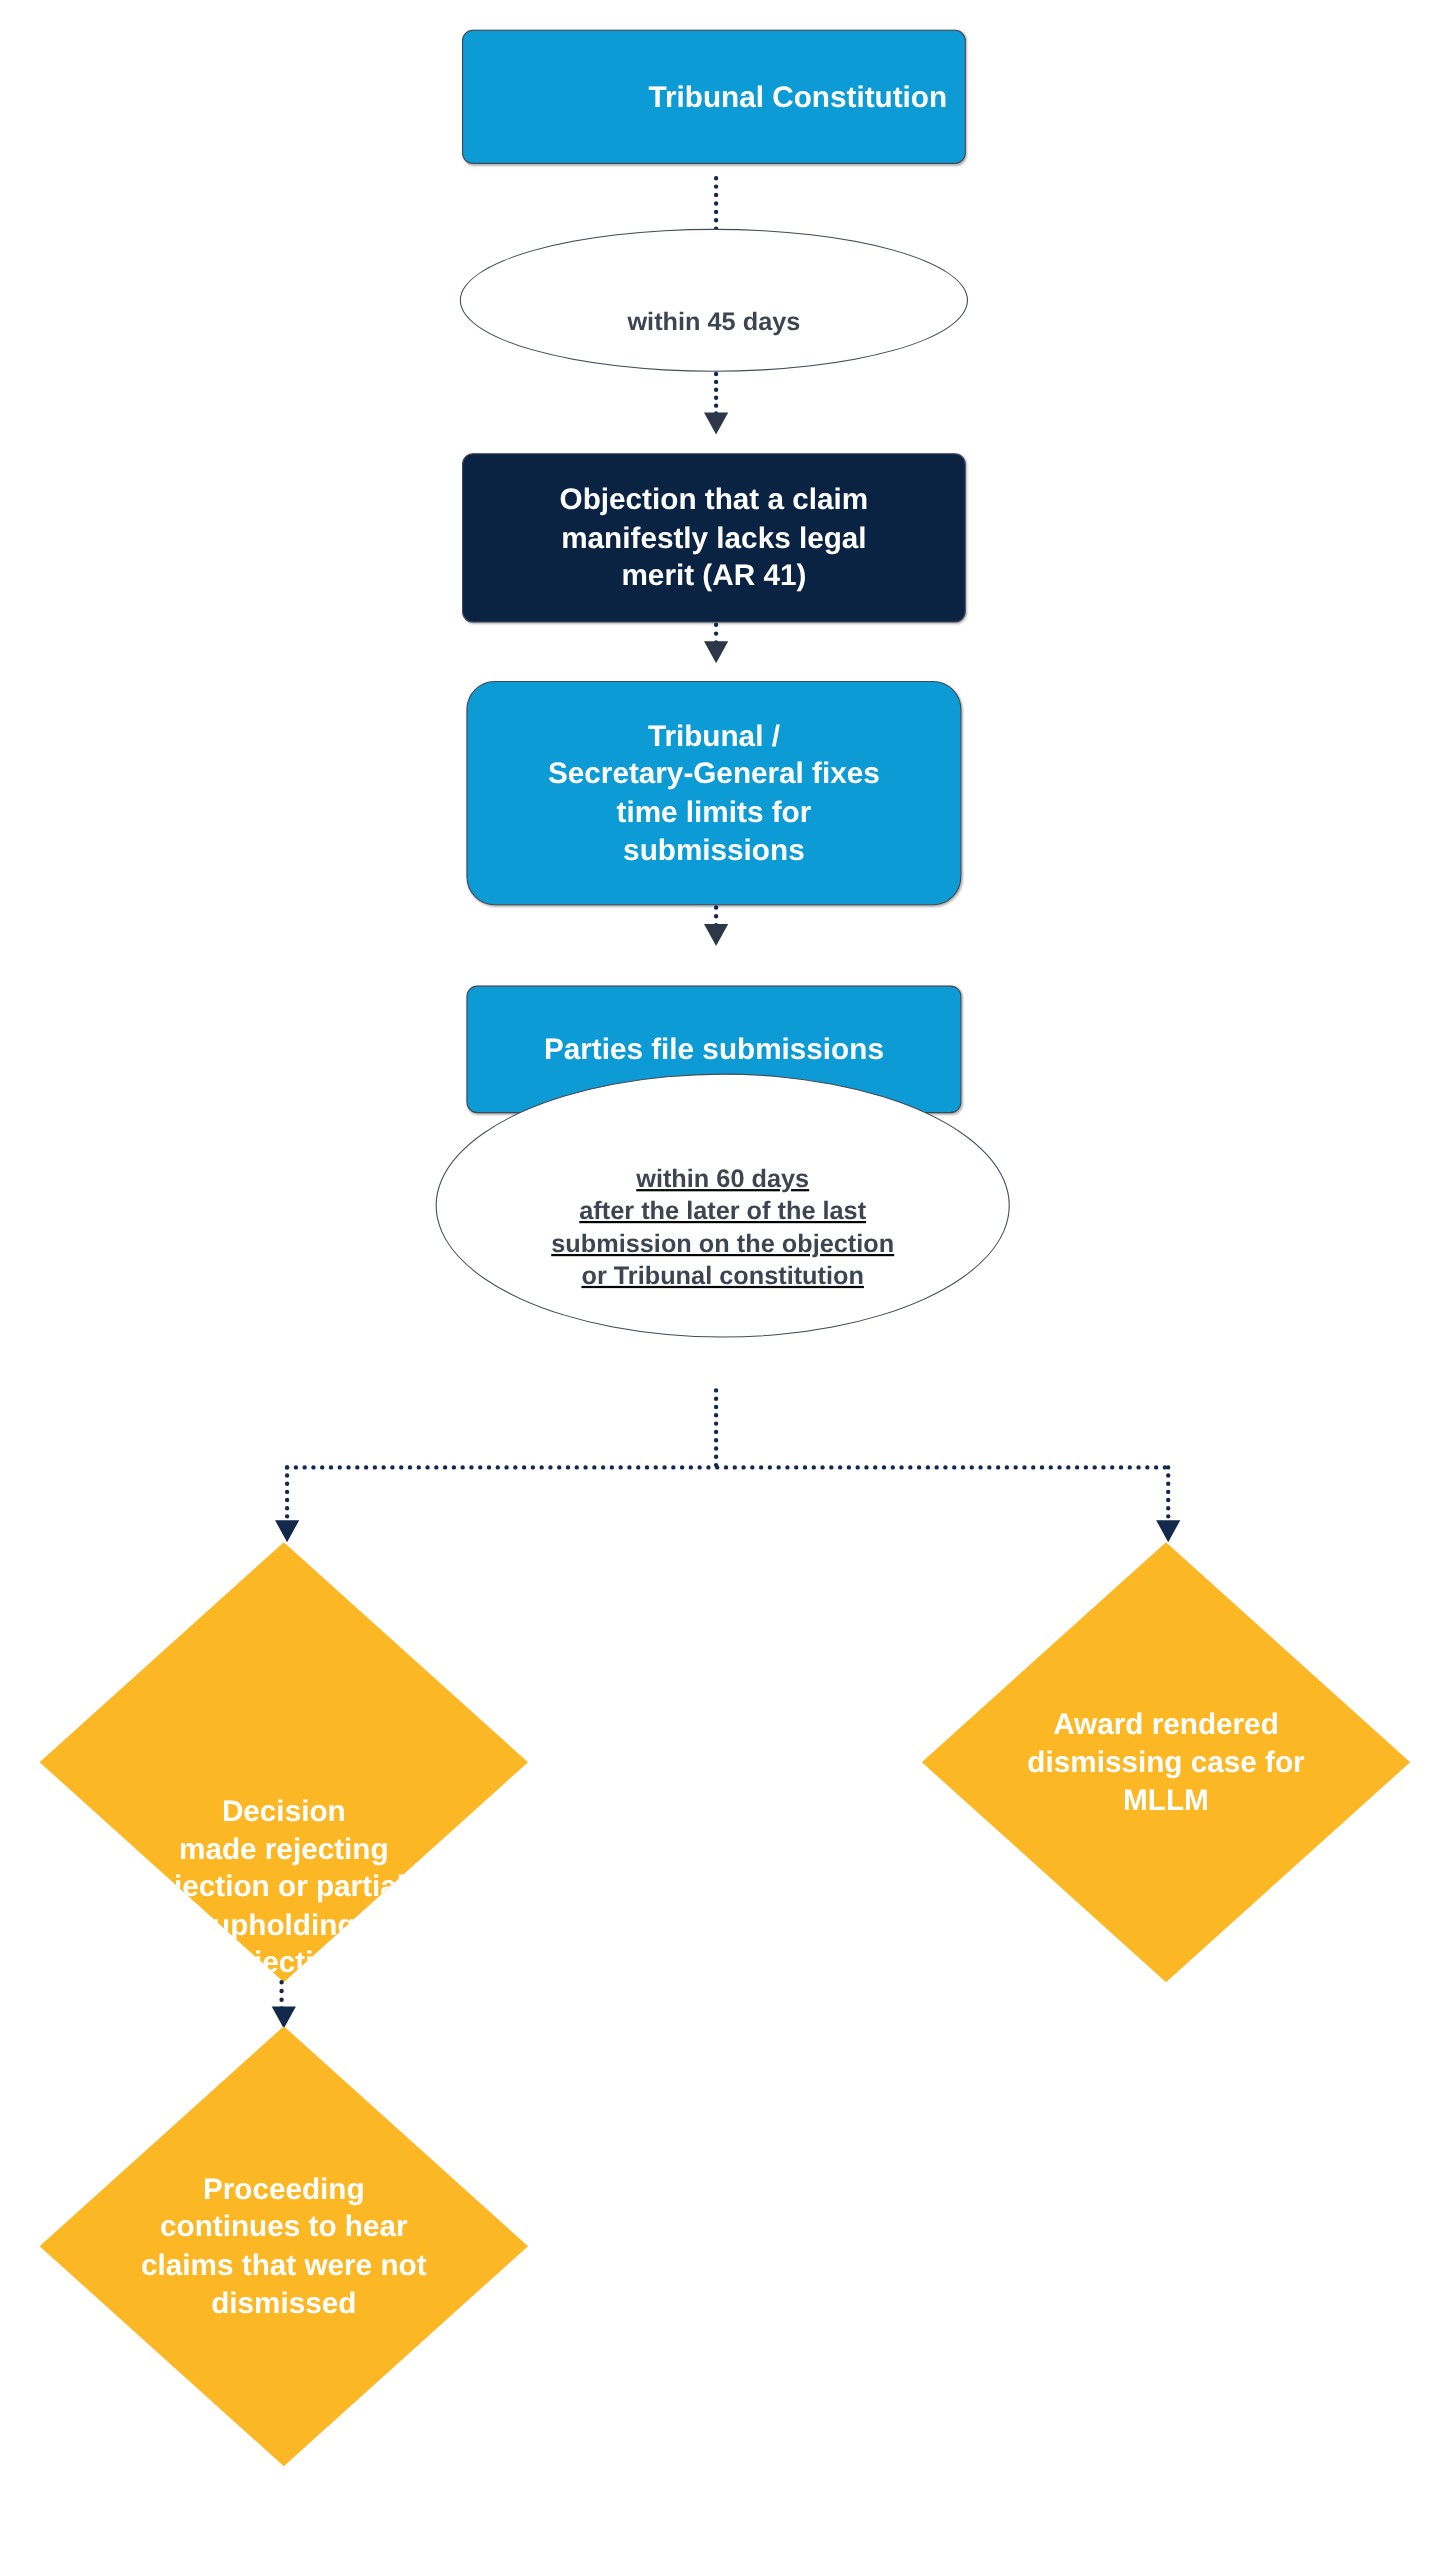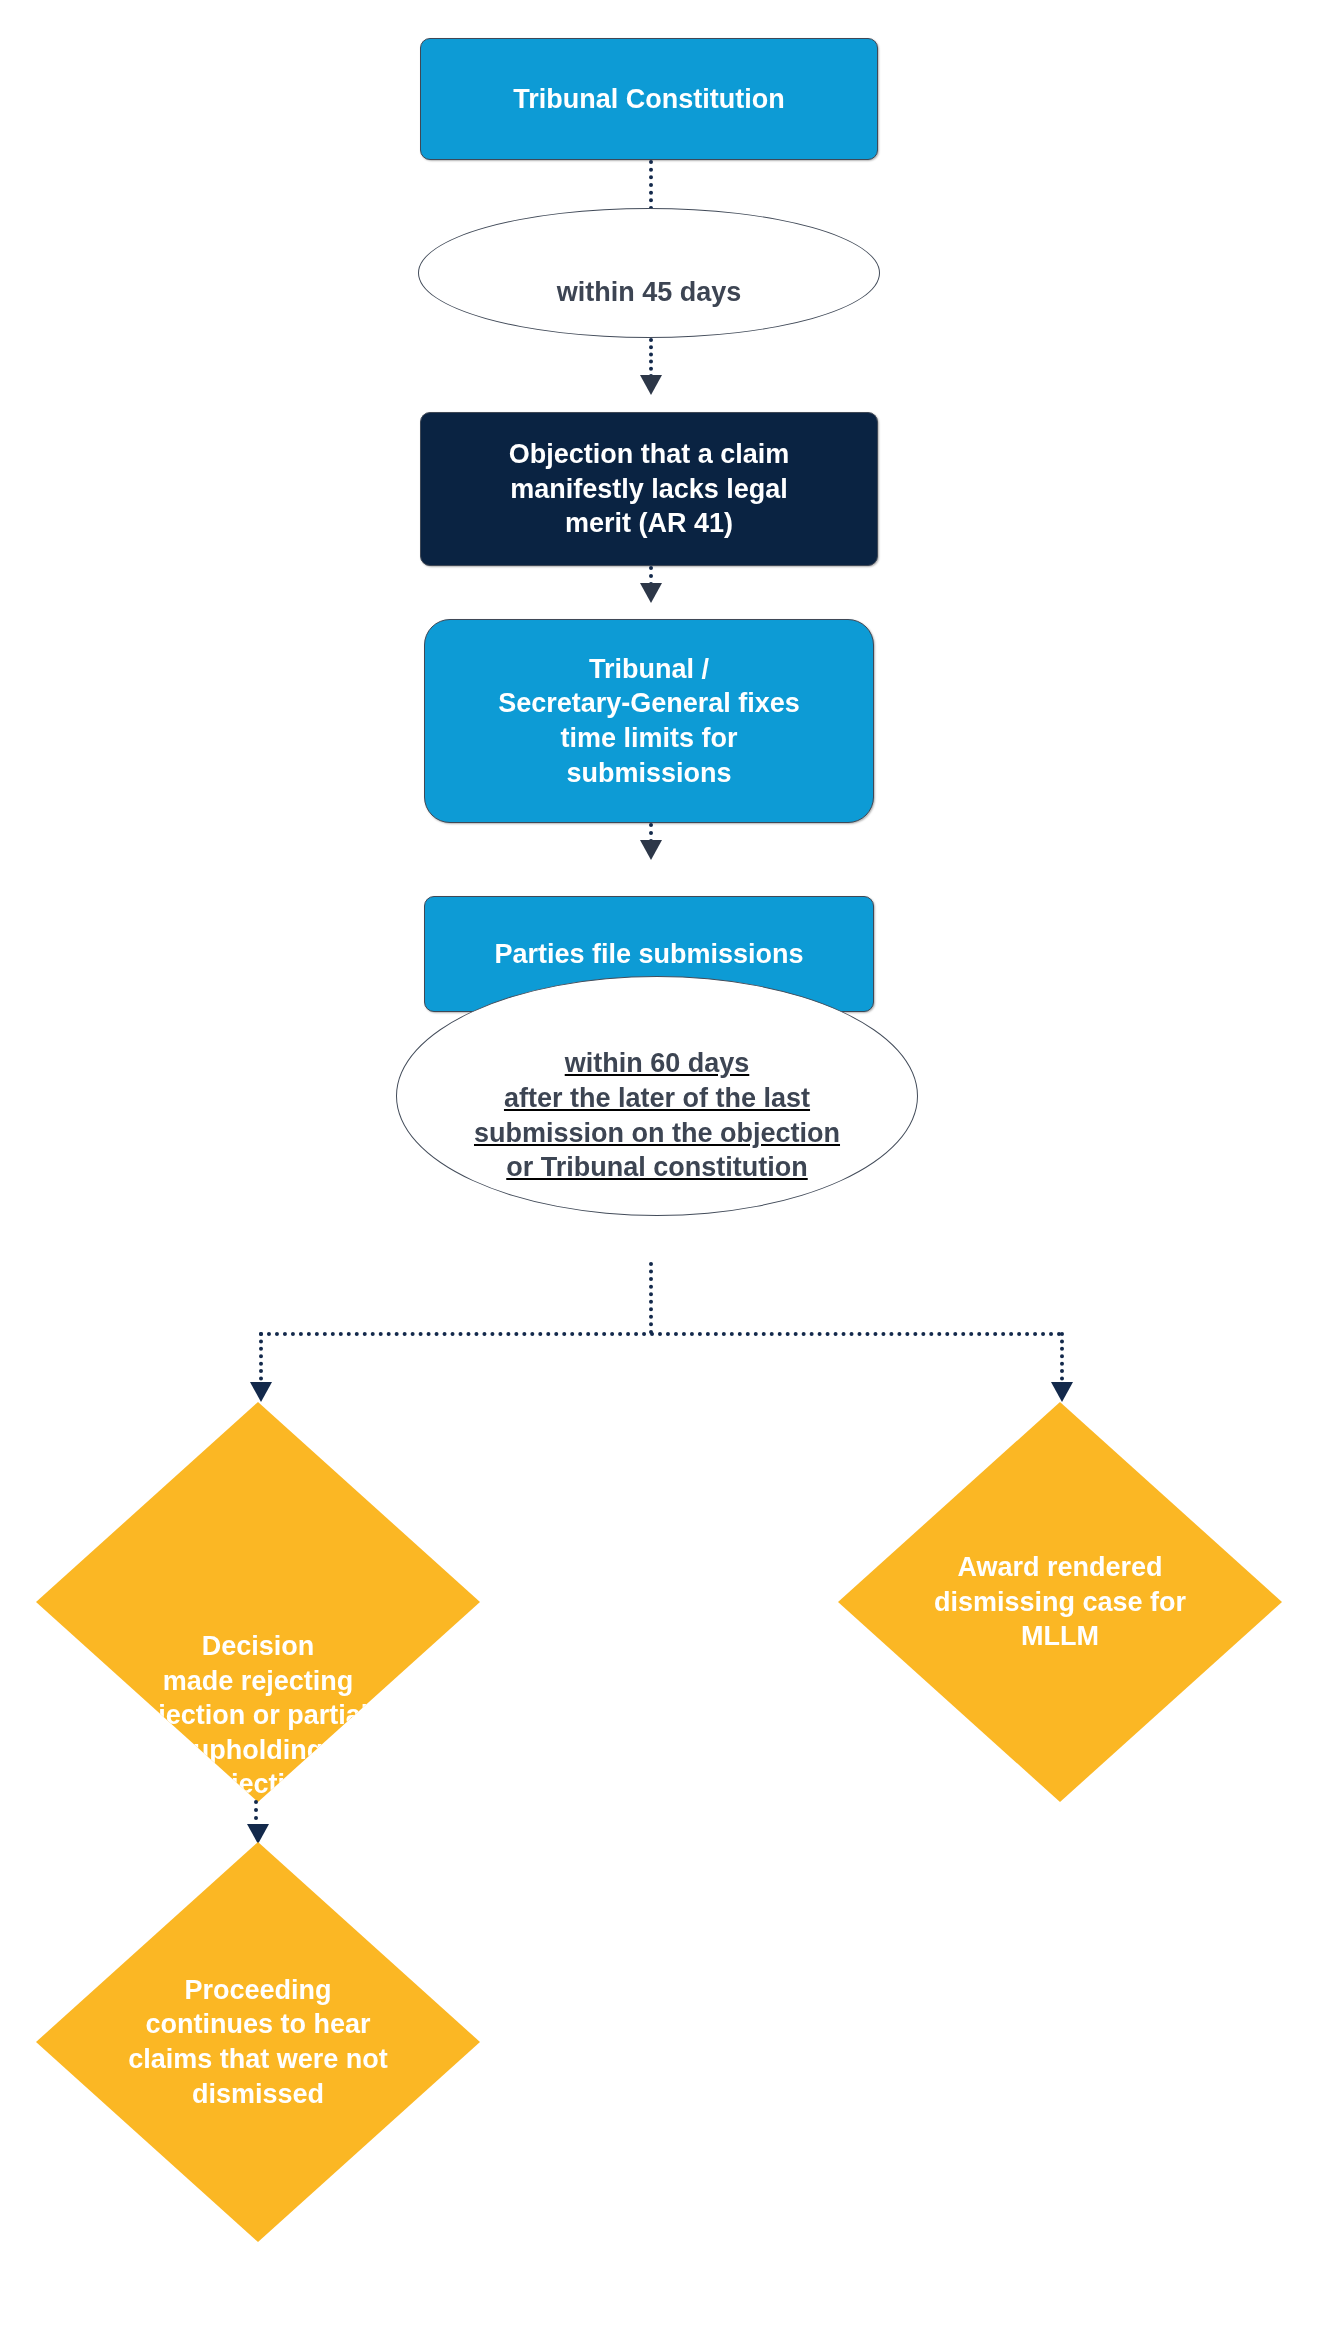--- a/index.html
+++ b/index.html
@@ -49,21 +49,21 @@
   }
 
   
   .ellipse {
     border-radius: 50%;
     background: #ffffff;
     border: 1.5px solid #434c5a;
   }
   .ellipse .label {
     color: #3d4553;
-    font-size: 27px;
+    font-size: 23px;
     padding: 0 10px;
     margin-top: 39px;
   }
 
   
   .diamond {
     background: #fbb724;
     -webkit-clip-path: polygon(50% 0%, 100% 50%, 50% 100%, 0% 50%);
     clip-path: polygon(50% 0%, 100% 50%, 50% 100%, 0% 50%);
   }
@@ -93,21 +93,21 @@
     border-right: 11px solid transparent;
     border-top: 20px solid #2d3748;
   }
   .arrow.navy { border-top-color: #13294b; }
 </style>
 </head>
 <body>
 
 <div id="canvas">
 
-  <div class="node box blue" style="left:420px; top:38px; width:458px; height:122px;">
+  <div class="node box blue" style="left:420px; top:27px; width:458px; height:122px;justify-content:flex-end;">
     <span class="label">Tribunal Constitution</span>
   </div>
 
   <div class="vdot" style="left:649px; top:160px; height:50px;"></div>
 
   <div class="node ellipse" style="left:418px; top:208px; width:462px; height:130px;">
     <span class="label">within 45 days</span>
   </div>
 
   <div class="vdot" style="left:649px; top:338px; height:40px;"></div>

